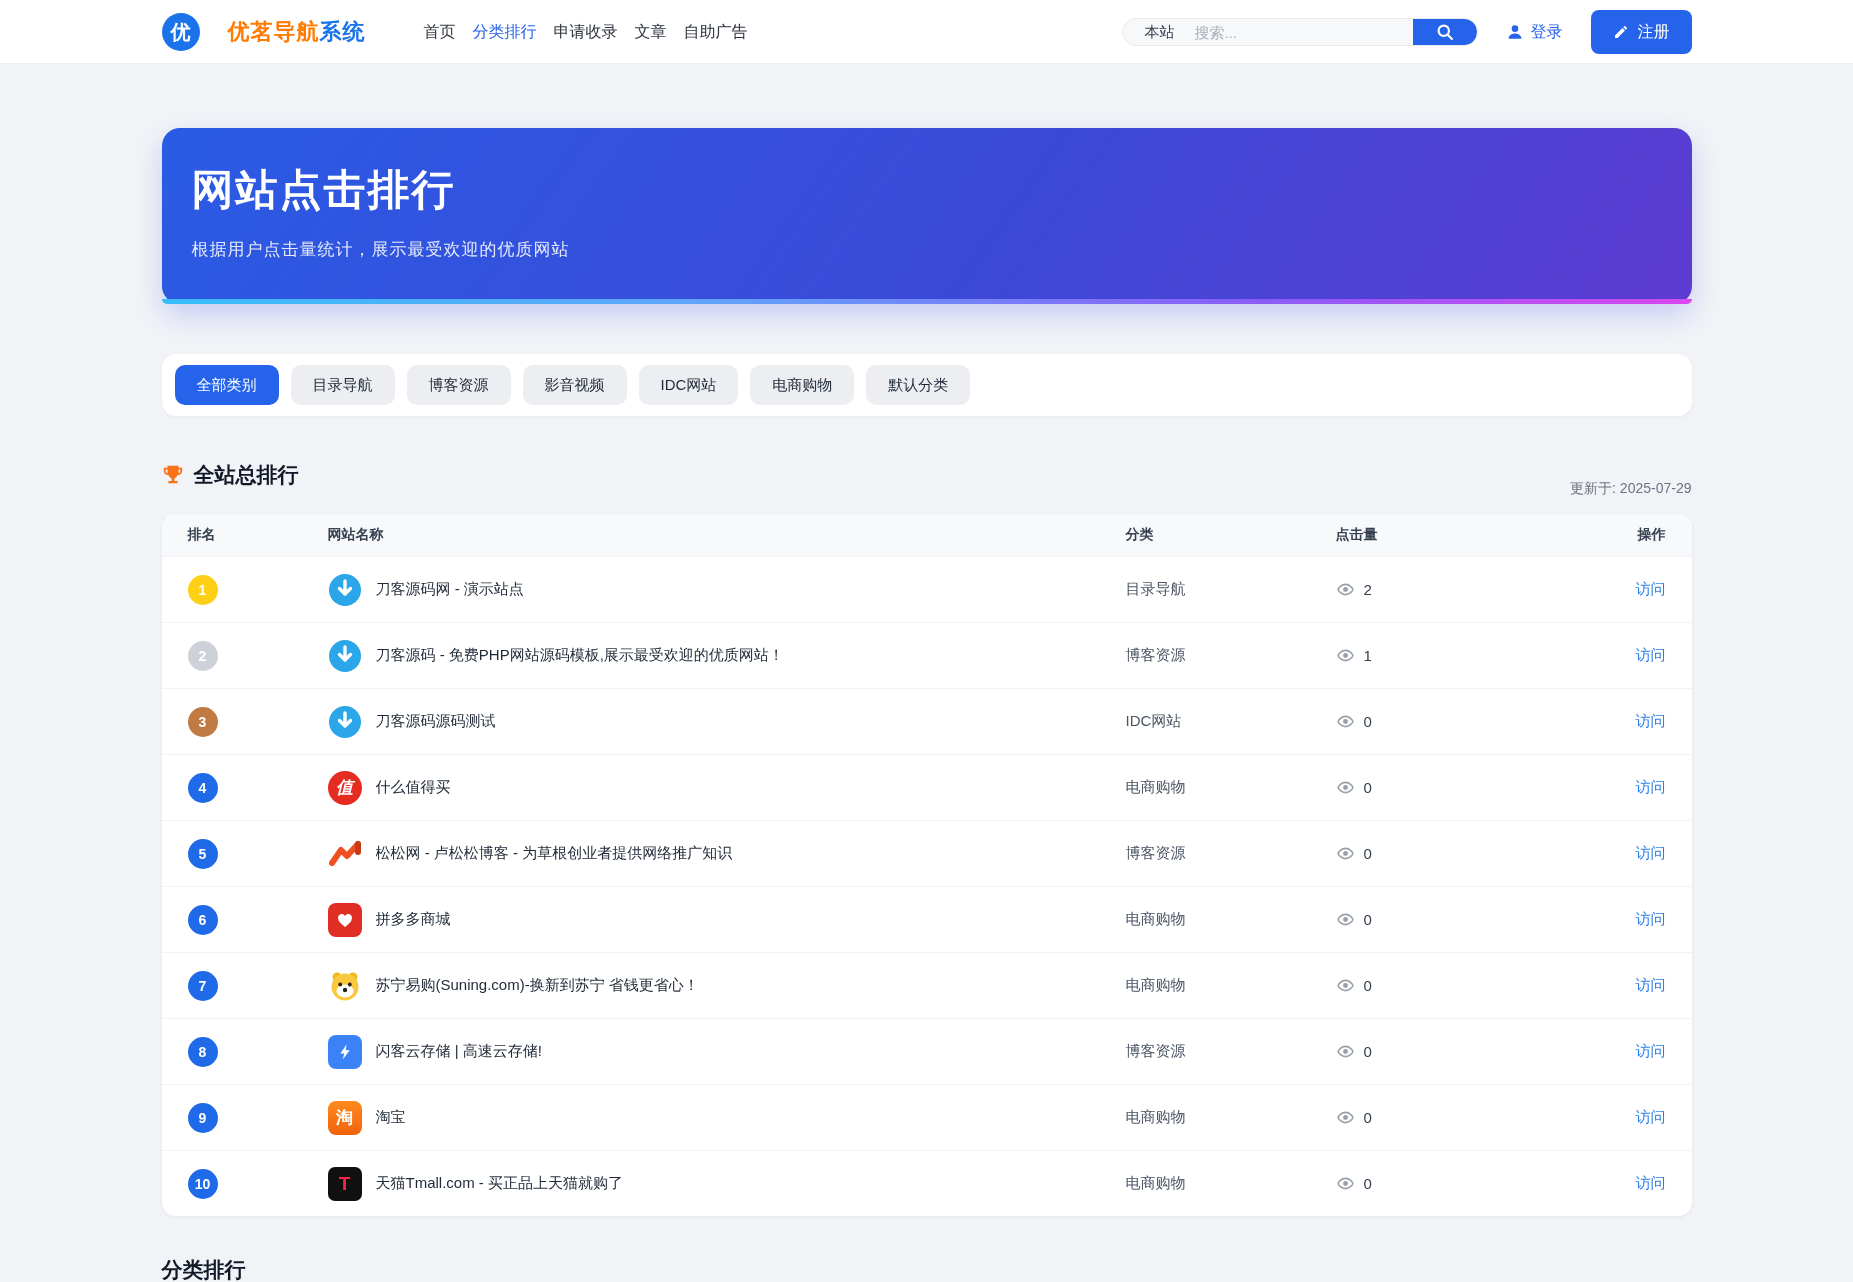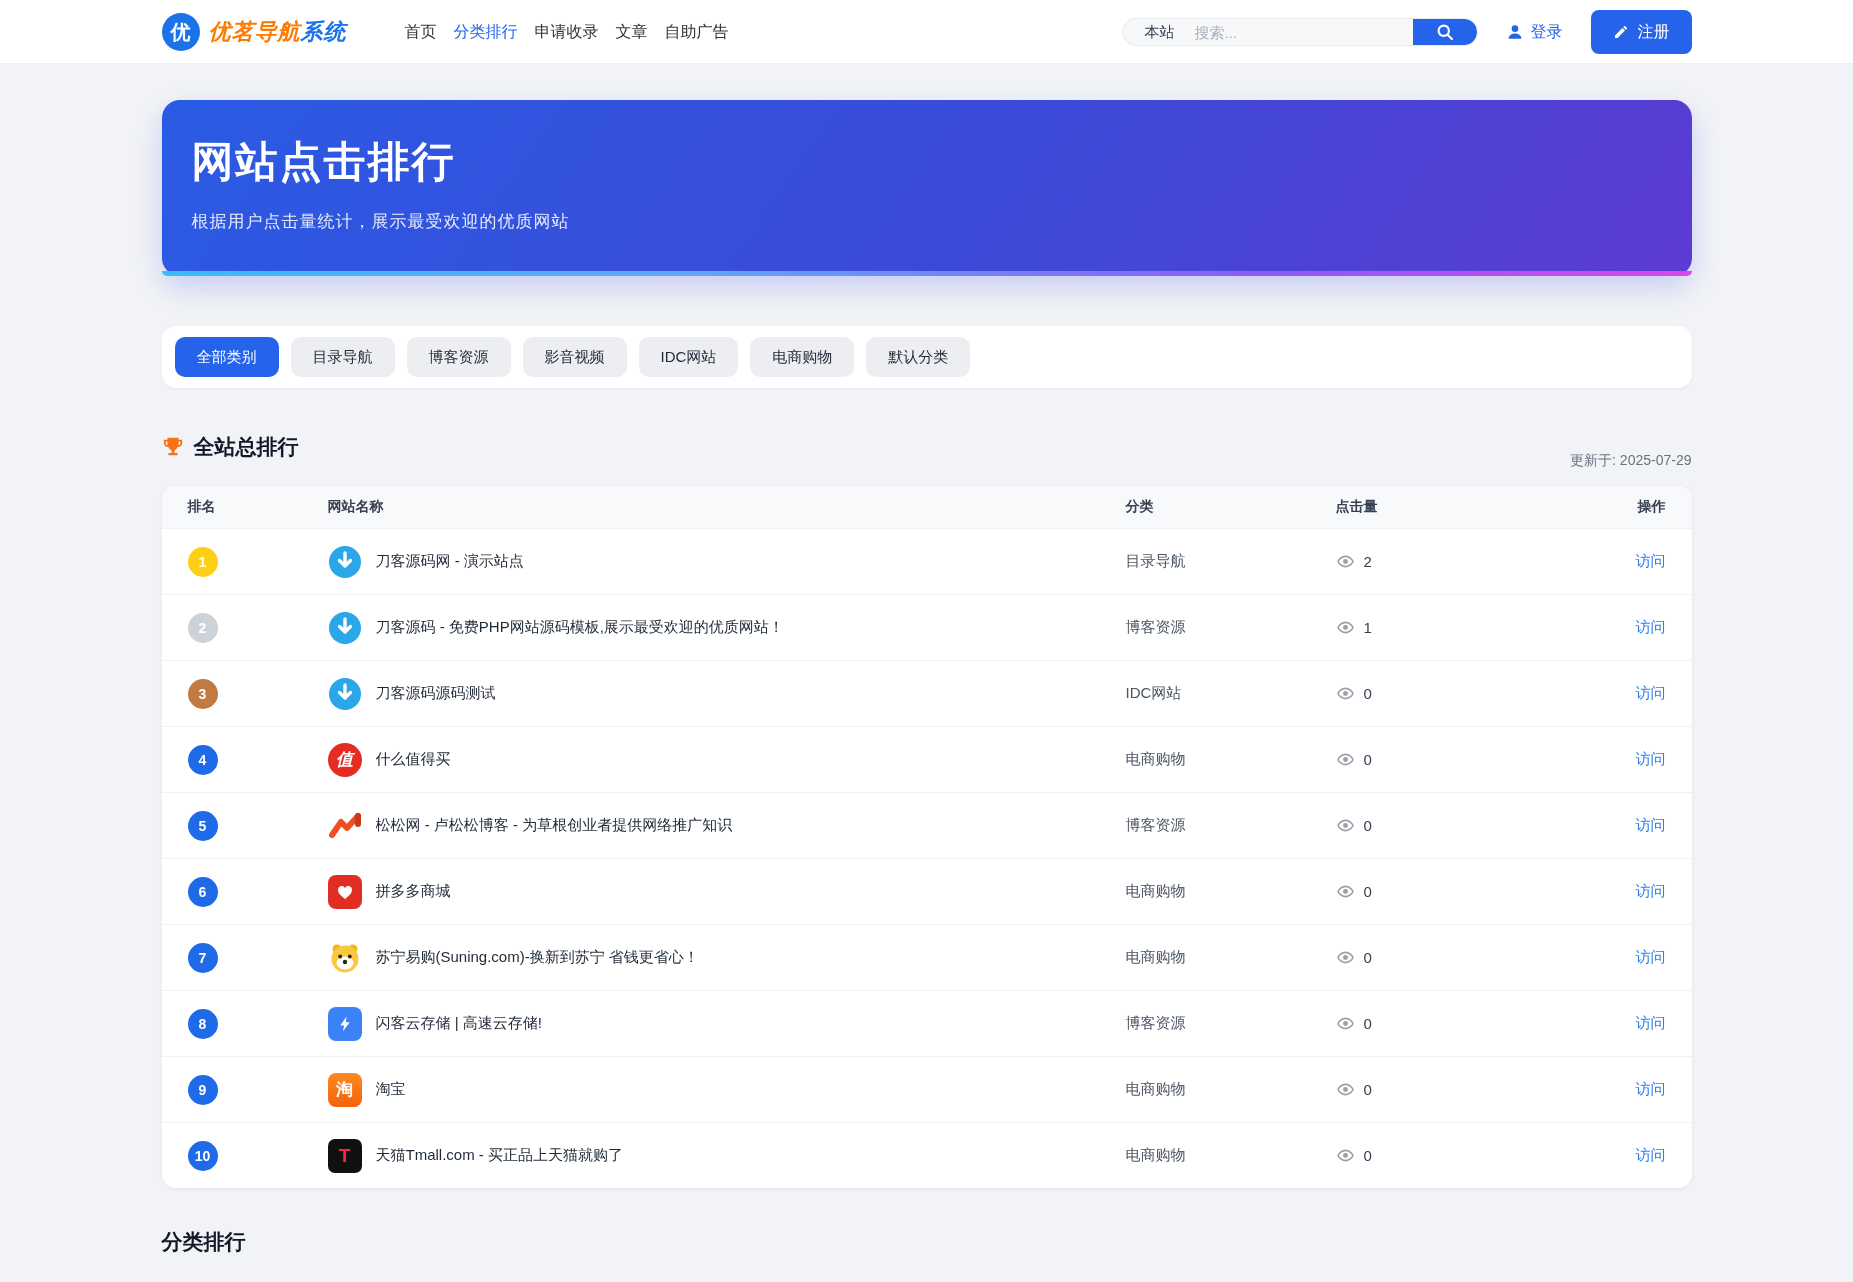--- a/index.html
+++ b/index.html
@@ -13,42 +13,42 @@
   .container { width:1530px; margin:0 auto; }
 
   
   .navbar { height:64px; background:#fff; border-bottom:1px solid #edeff2; }
   .nav-inner { display:flex; align-items:center; height:64px; }
   .logo-circle {
     width:38px; height:38px; border-radius:50%; background:#1a73e8; color:#fff;
     display:flex; align-items:center; justify-content:center;
     font-size:20px; font-weight:700; flex:0 0 auto;
   }
-  .brand { margin-left:9px; font-size:22px; font-weight:800; font-style:italic;
+  .brand { margin-left:28px; font-size:22px; font-weight:800; 
            font-family:"DejaVu Serif", serif; letter-spacing:1px; white-space:nowrap; }
   .brand .p1 { color:#ff7a00; }
   .brand .p2 { color:#1a73e8; }
   nav.menu { display:flex; gap:17px; margin-left:58px; font-size:16px; color:#30363f; }
   .nav-link { cursor:pointer; }
   .nav-link.active { color:#2563eb; }
   .nav-right { margin-left:auto; display:flex; align-items:center; gap:28px; }
   .searchbar { display:flex; align-items:center; background:#f7f8fa;
     border:1px solid #e8eaee; border-radius:24px; height:28px; width:356px; overflow:hidden; }
   .scope { padding:0 18px 0 22px; font-size:15px; color:#374151; white-space:nowrap; }
   .search-input { border:none; background:transparent; outline:none; font-size:15px;
     color:#374151; flex:1; min-width:0; }
   .search-input::placeholder { color:#aab0ba; }
   .search-btn { width:64px; height:46px; background:#2563eb; border:none;
     border-radius:0 24px 24px 0; display:flex; align-items:center; justify-content:center; cursor:pointer; flex:0 0 auto; }
   .login { display:flex; align-items:center; gap:7px; color:#2563eb; font-size:16px; cursor:pointer; white-space:nowrap; }
   .register-btn { display:flex; align-items:center; gap:9px; background:#2563eb; color:#fff;
     height:44px; padding:0 22px; border-radius:8px; font-size:16px; border:none; cursor:pointer; white-space:nowrap; }
 
   
-  .hero { margin-top:36px; height:176px; border-radius:18px; position:relative;
+  .hero { margin-top:64px; height:176px; border-radius:18px; position:relative;
     background:linear-gradient(125deg,#2a5be4 0%,#3c49d8 55%,#5d3bd2 100%);
     padding:34px 0 0 30px; box-shadow:0 12px 28px rgba(59,73,223,.22); }
   .hero::after { content:""; position:absolute; left:0; right:0; bottom:0; height:5px;
     border-radius:0 0 18px 18px;
     background:linear-gradient(90deg,#38bdf8 0%,#60a5fa 35%,#8b5cf6 72%,#d946ef 100%); }
   .hero-title { color:#fff; font-size:42px; font-weight:800; letter-spacing:2px; }
   .hero-sub { color:rgba(255,255,255,.88); font-size:17px; margin-top:20px; letter-spacing:1px; }
 
   
   .filter-card { margin-top:50px; background:#fff; border-radius:14px; padding:11px 13px;

